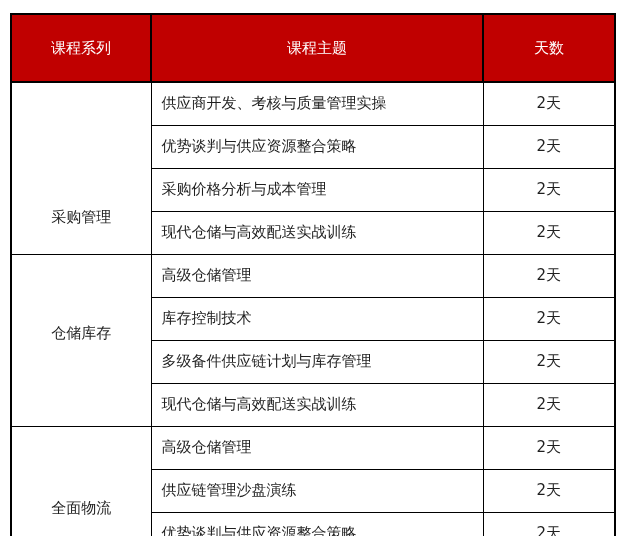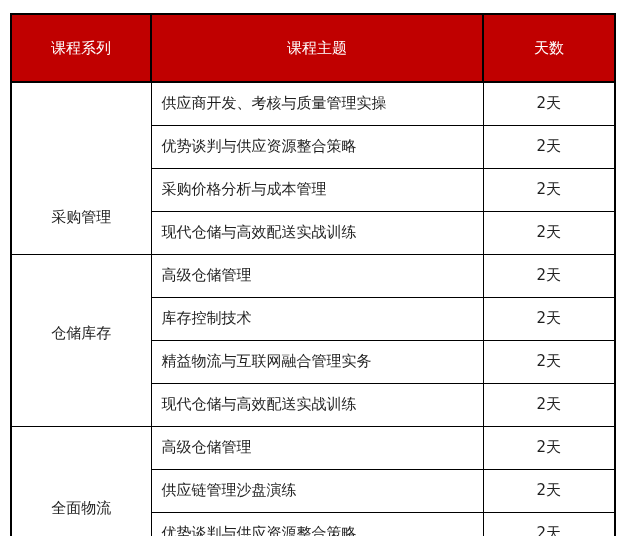--- a/index.html
+++ b/index.html
@@ -106,21 +106,21 @@
       <tr>
         <td class="series g2" rowspan="4">仓储库存</td>
         <td class="topic">高级仓储管理</td>
         <td class="days">2天</td>
       </tr>
       <tr>
         <td class="topic">库存控制技术</td>
         <td class="days">2天</td>
       </tr>
       <tr>
-        <td class="topic">精益物流与互联网融合管理实务</td>
+        <td class="topic">多级备件供应链计划与库存管理</td>
         <td class="days">2天</td>
       </tr>
       <tr>
         <td class="topic">现代仓储与高效配送实战训练</td>
         <td class="days">2天</td>
       </tr>
       <tr>
         <td class="series g3" rowspan="3">全面物流</td>
         <td class="topic">高级仓储管理</td>
         <td class="days">2天</td>

